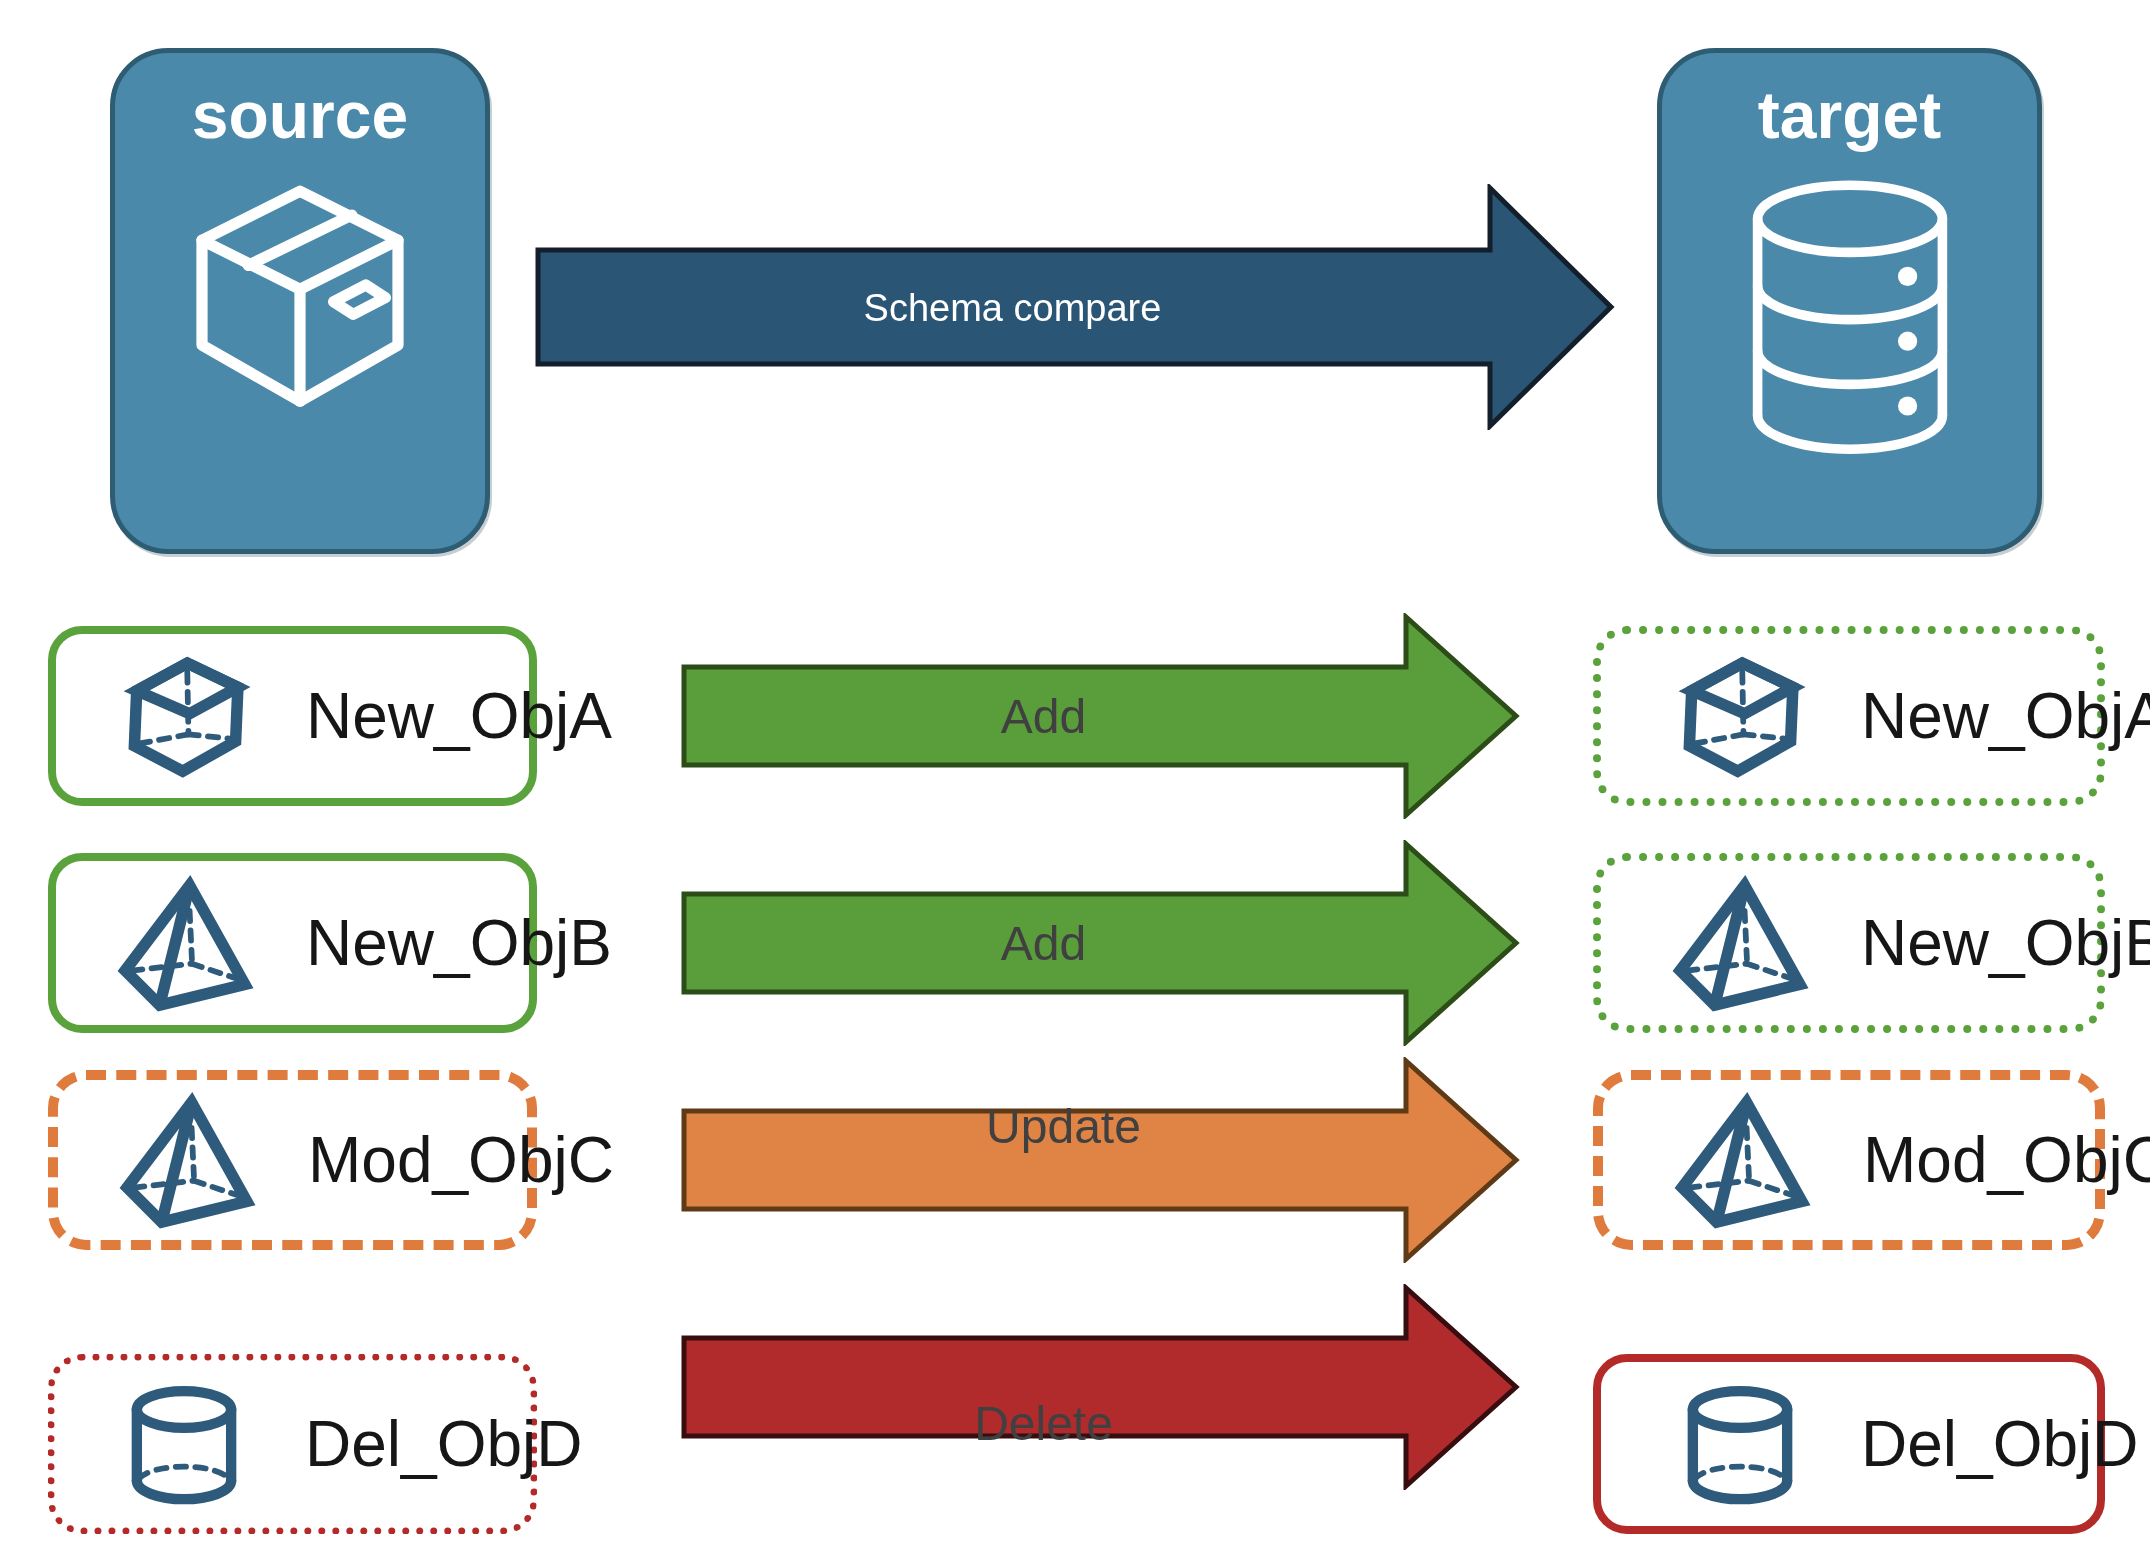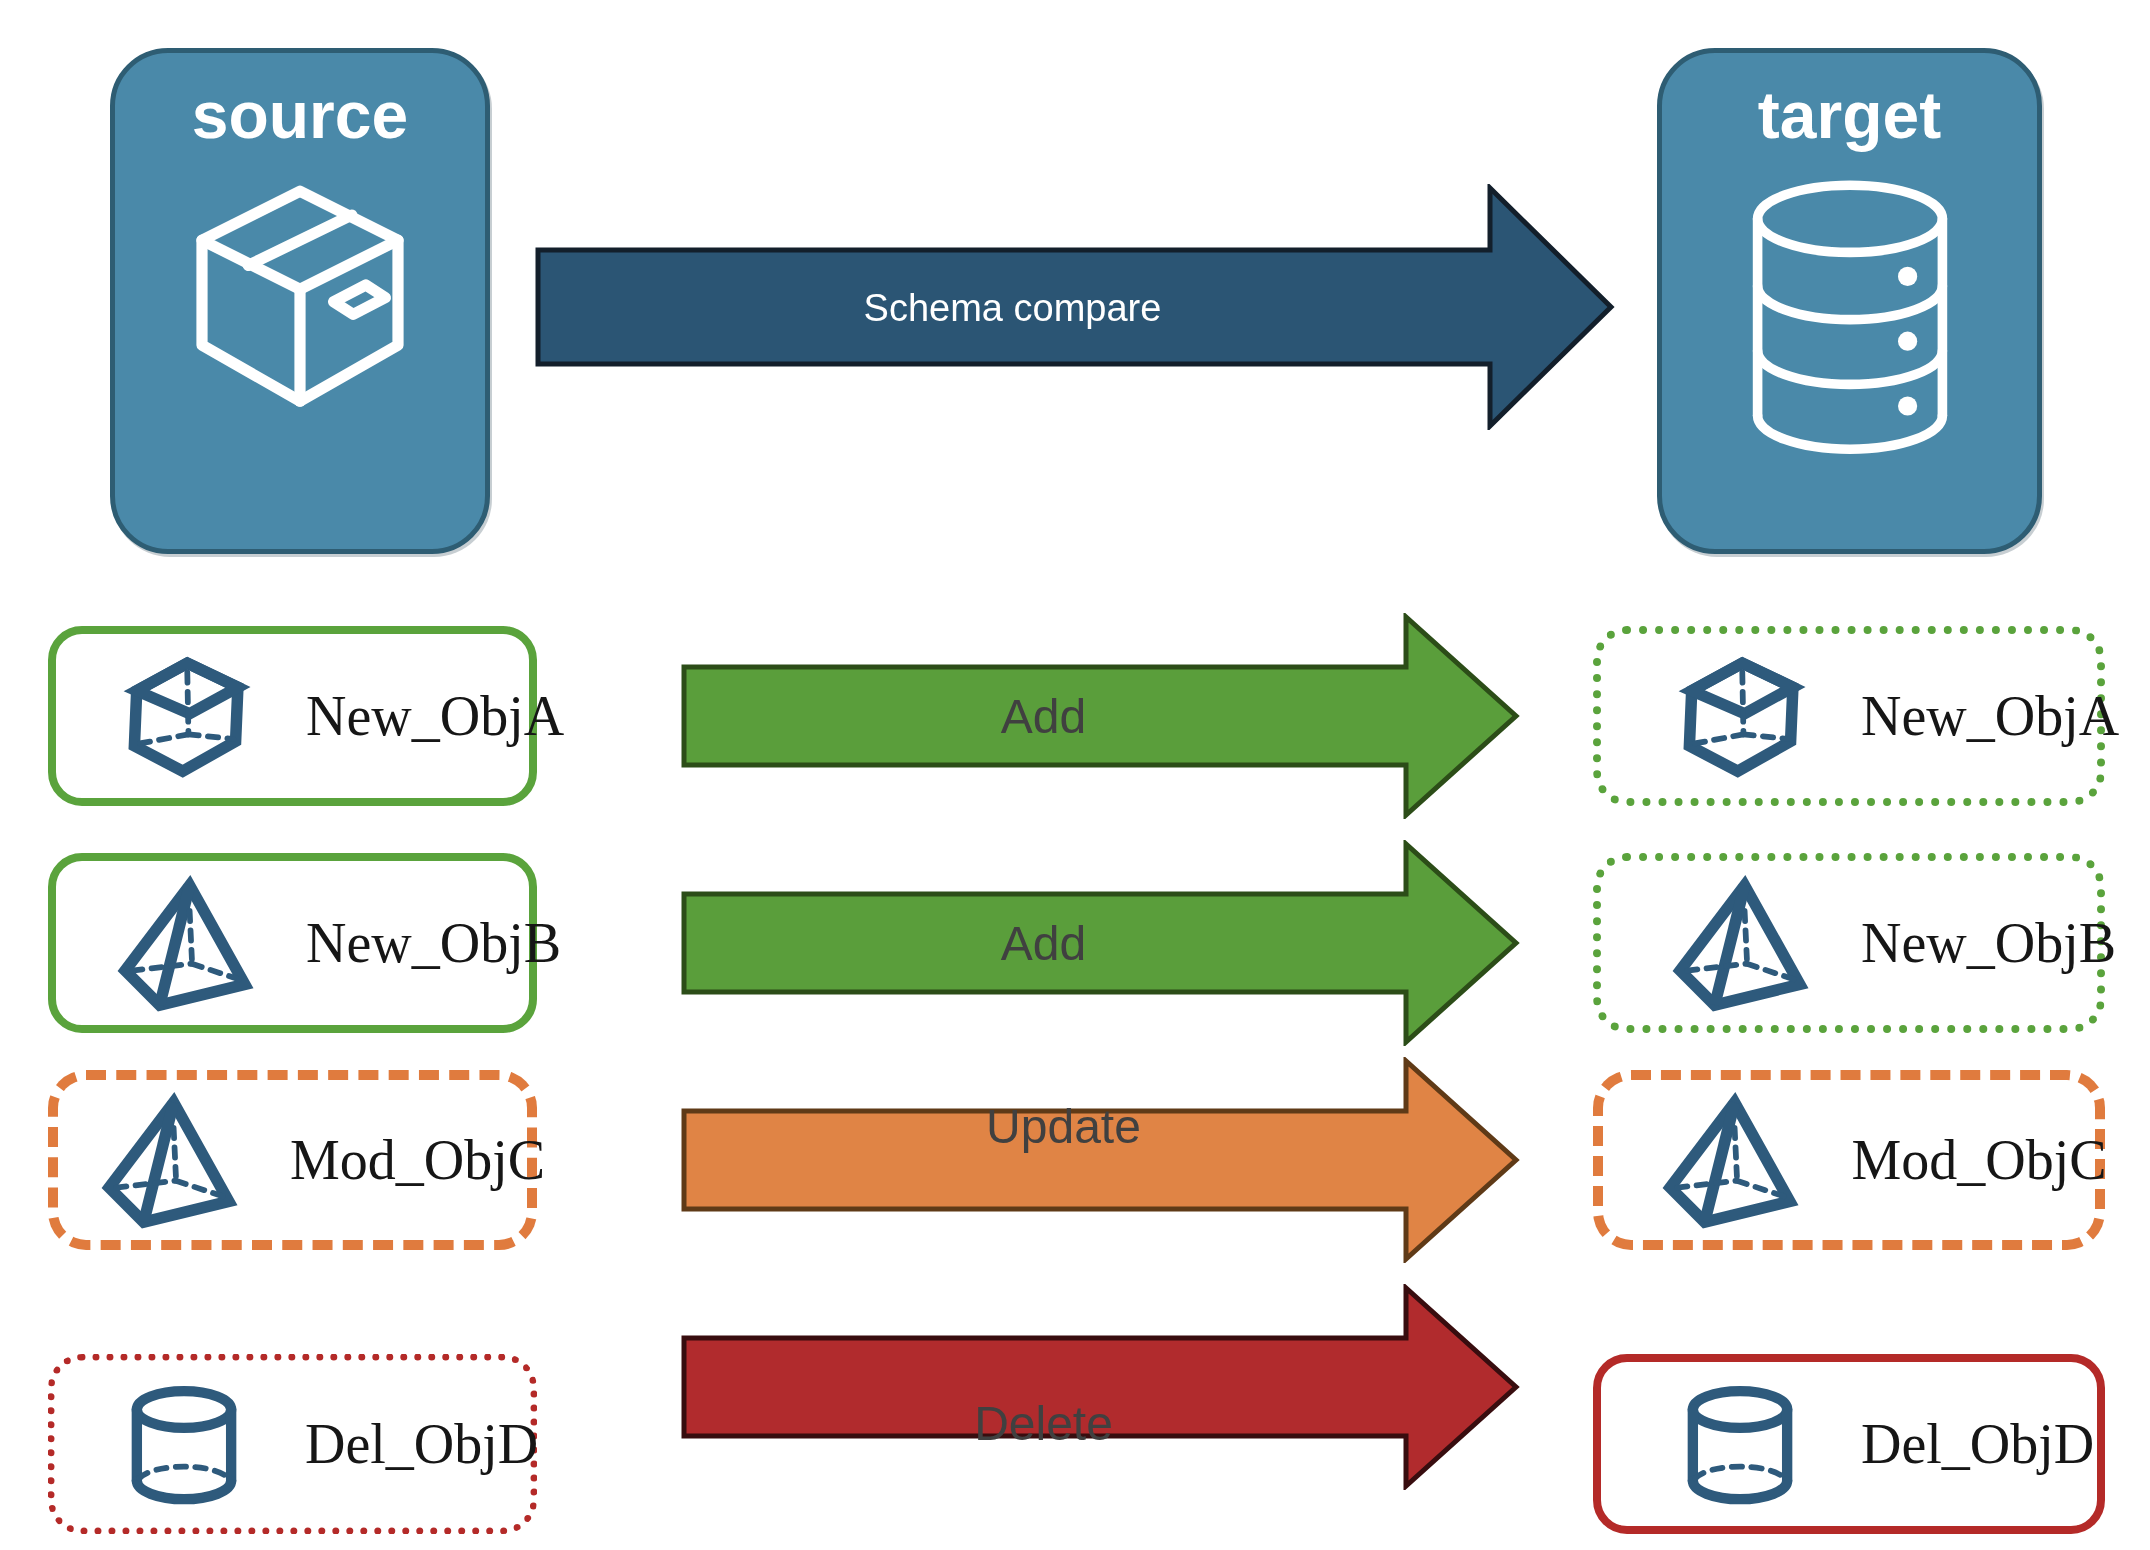--- a/index.html
+++ b/index.html
@@ -26,25 +26,25 @@
   .card {
     position:absolute; height:180px; box-sizing:border-box; background:#ffffff;
     display:flex; align-items:center; gap:52px; padding-left:60px;
   }
   .card.left  { left:48px;   width:489px; }
   .card.right { left:1593px; width:512px; padding-left:70px; }
   .r1 { top:626px; } .r2 { top:853px;text-align:center; } .r3 { top:1070px; } .r4 { top:1354px; }
 
   .b-green-solid  { border:8px solid  #5aa33c; border-radius:34px; }
   .b-green-dotted { border:8px dotted #5aa33c; border-radius:34px; }
-  .b-orange-dash  { border:10px dashed #e07b3e; border-radius:38px;justify-content:center; }
+  .b-orange-dash  { border:10px dashed #e07b3e; border-radius:38px; }
   .b-red-dotted   { border:7px dotted #b42a28; border-radius:34px; }
   .b-red-solid    { border:8px solid  #b42a28; border-radius:34px; }
 
-  .obj-label { font-size:56px; color:#161616; white-space:nowrap;font-family:Liberation Serif, serif; }
+  .obj-label { font-size:64px; color:#161616; white-space:nowrap; }
 
   .obj-icon { width:138px; height:138px; flex:0 0 auto; }
   .obj-icon .solid  { fill:none; stroke:#2e5a7c; stroke-width:10; stroke-linejoin:miter; }
   .obj-icon .solid9 { fill:none; stroke:#2e5a7c; stroke-width:9;  stroke-linecap:round; }
   .obj-icon .hidden { fill:none; stroke:#2e5a7c; stroke-width:5;
                       stroke-dasharray:9 8; stroke-linecap:round; }
 
   
   .arrow-svg { position:absolute; left:681px; width:840px; height:206px; }
   .a1 { top:613px; } .a2 { top:840px; } .a3 { top:1057px; } .a4 { top:1284px; }

